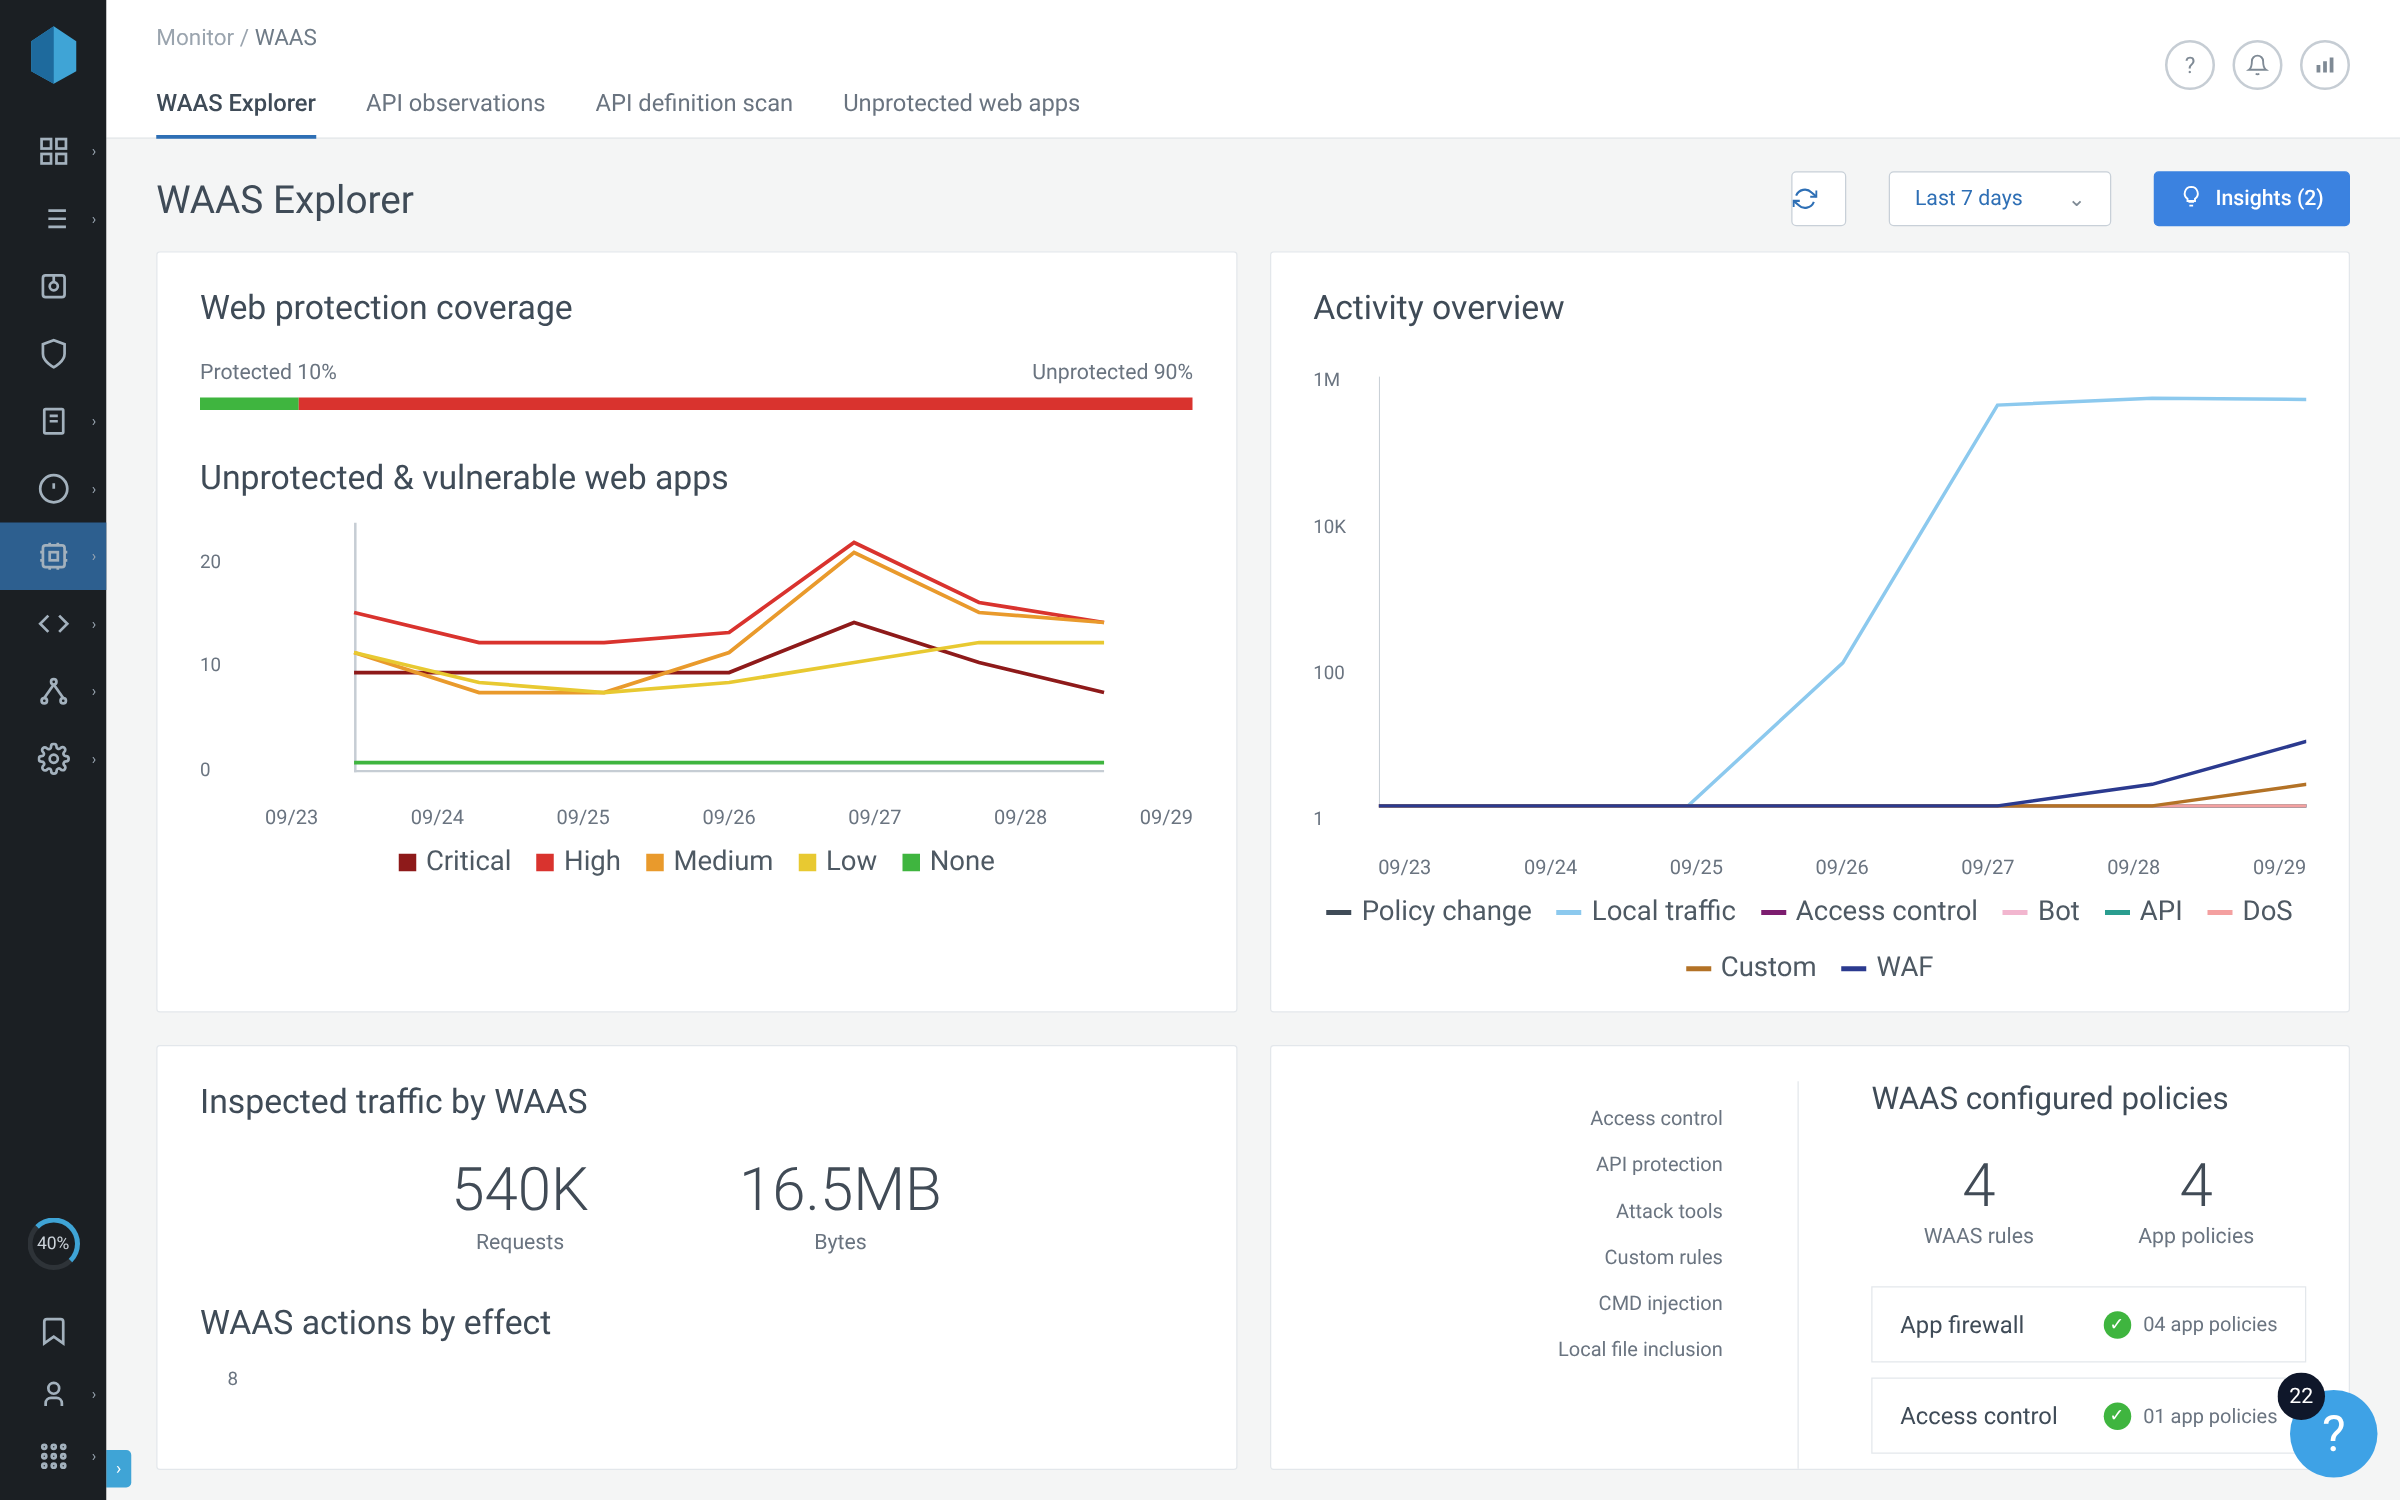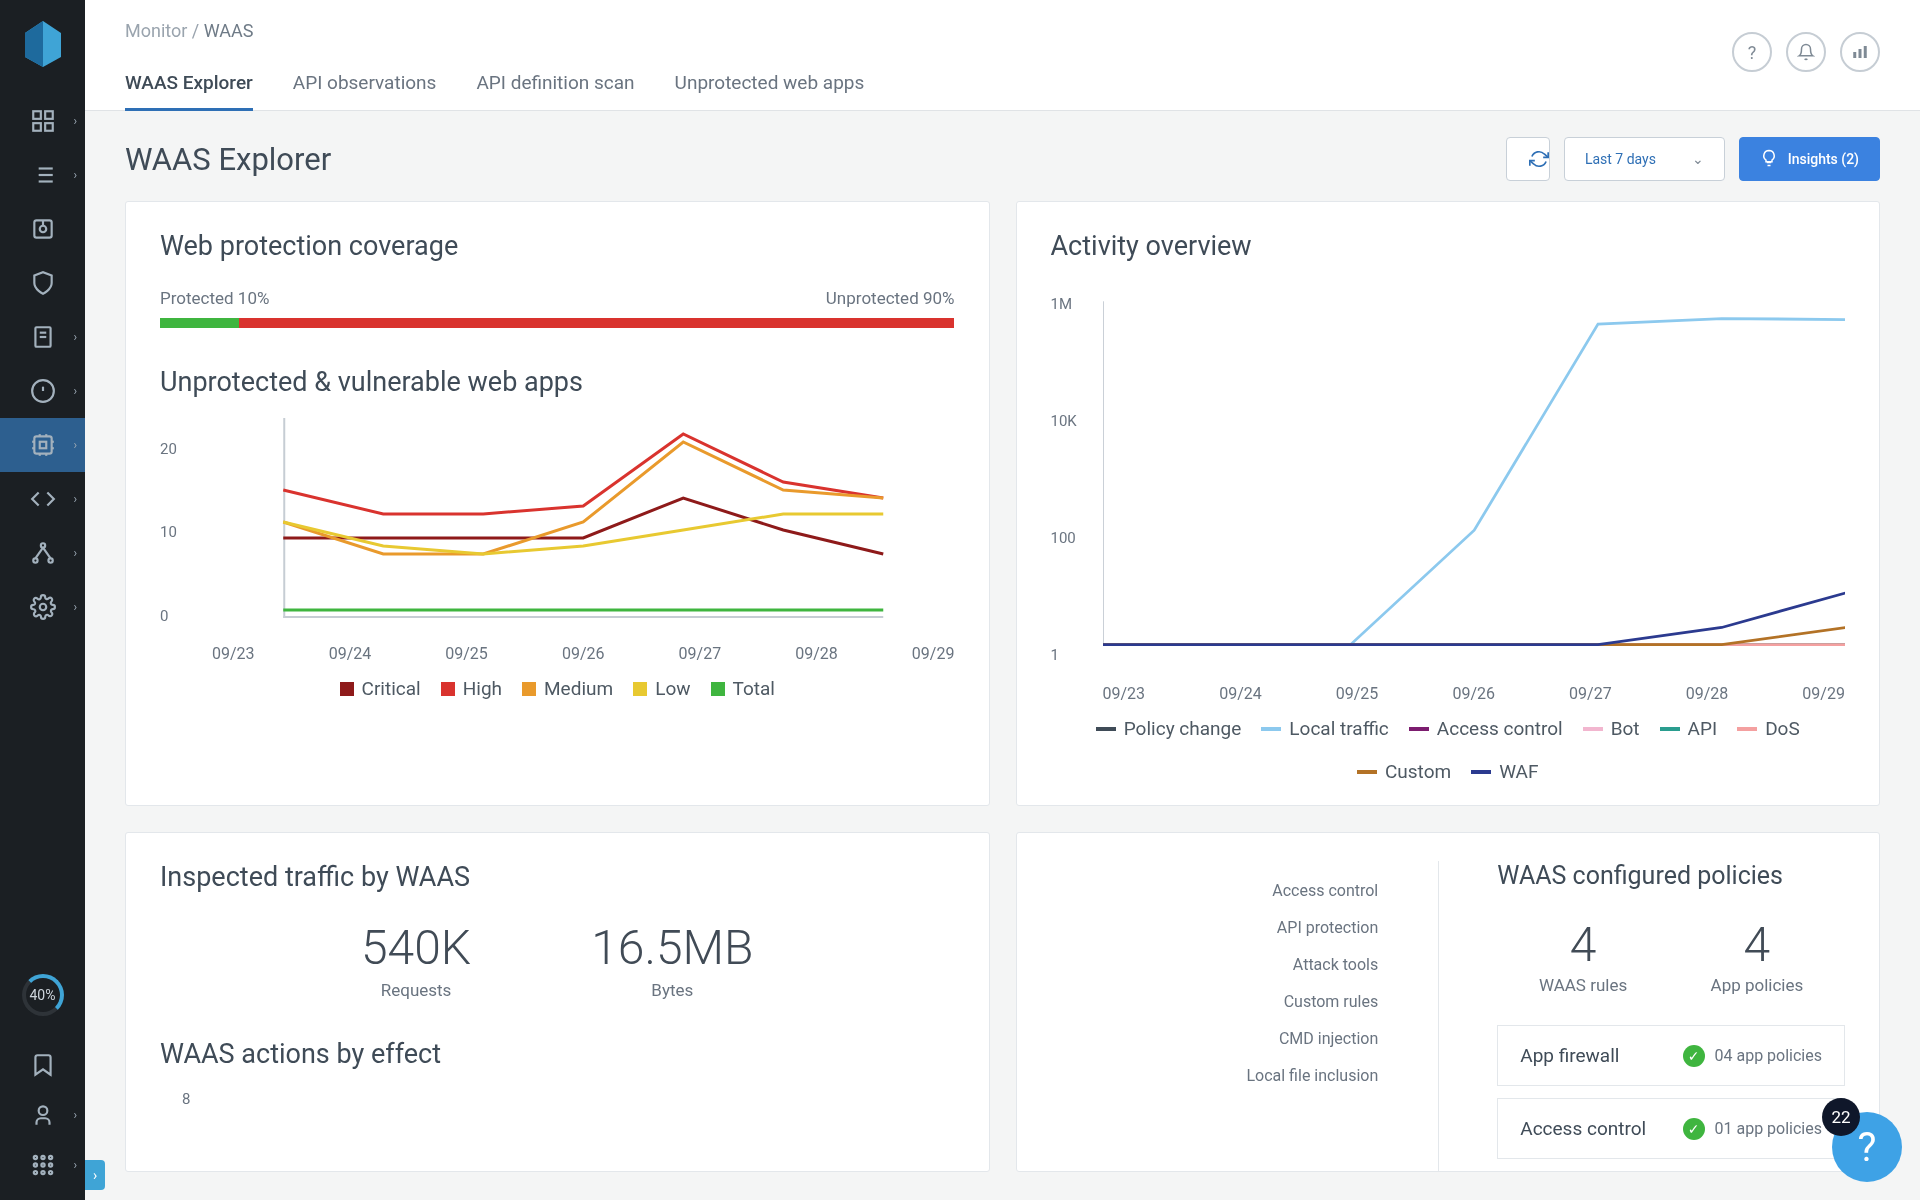--- a/index.html
+++ b/index.html
@@ -105,22 +105,22 @@
 
   
   .title-row {
     display: flex; align-items: center; justify-content: space-between;
     padding: 26px 40px 20px;
   }
   .page-title { font-size: 31px; font-weight: 400; color: #3f4b57; }
   .title-actions { display: flex; gap: 14px; align-items: center; }
   .icon-btn, .drop-btn, .prim-btn {
     height: 44px; border-radius: 4px; border: 1px solid #c8d0d8;
-    display: flex; align-items: center; justify-content: flex-end;
-    font-size: 14px; cursor: pointer; background: #fff;
+    display: flex; align-items: center; justify-content: flex-start;
+    font-size: 17px; cursor: pointer; background: #fff; margin-left: 20px;
   }
   .icon-btn { width: 44px; color: #2e6fb5; }
   .drop-btn { padding: 0 20px; color: #2e6fb5; gap: 36px; }
   .prim-btn {
     background: #3b82e0; border-color: #3b82e0; color: #fff;
     padding: 0 20px; gap: 10px; font-weight: 500;
   }
 
   
   .content {
@@ -137,21 +137,21 @@
     padding: 28px 34px 22px;
   }
   .card-title { font-size: 27px; font-weight: 400; color: #3f4b57; margin-bottom: 26px; }
   .sub-title { font-size: 27px; font-weight: 400; color: #3f4b57; margin: 38px 0 20px; }
 
   .cov-labels { display: flex; justify-content: space-between; font-size: 17px; color: #6a7480; margin-bottom: 10px; }
   .cov-bar { display: flex; height: 10px; width: 100%; }
   .cov-bar .p { background: #3fb53f; height: 100%; }
   .cov-bar .u { background: #d9332e; height: 100%; }
 
-  .legend { display: flex; flex-wrap: wrap; justify-content: center; gap: 20px; font-size: 19px; color: #4e5963; margin-top: 14px; }
+  .legend { display: flex; flex-wrap: wrap; justify-content: center; gap: 20px; font-size: 22px; color: #4e5963; margin-top: 14px; }
   .lg { display: flex; align-items: center; gap: 8px; }
   .sw { width: 14px; height: 14px; }
   .ln .sw { height: 4px; width: 20px; }
 
   .chart-area { position: relative; }
   .chart-area svg { display: block; }
   .y-lbl { position: absolute; left: 0; font-size: 15px; color: #6a7480; transform: translateY(-50%); }
   .x-lbls { display: flex; justify-content: space-between; font-size: 16px; color: #6a7480; padding: 6px 0 0 52px; }
 
   .traffic-stats { display: flex; justify-content: center; gap: 120px; text-align: center; margin: 10px 0 20px; }
@@ -432,21 +432,21 @@
           <div class="lg">
             <div class="sw" style="background:#e99a2c"></div>
             <span>Medium</span>
           </div>
           <div class="lg">
             <div class="sw" style="background:#e8c931"></div>
             <span>Low</span>
           </div>
           <div class="lg">
             <div class="sw" style="background:#3fb53f"></div>
-            <span>Total</span>
+            <span>None</span>
           </div>
         </div>
     </div>
 
     <div class="card">
       <div class="card-title">Activity overview</div>
       <div class="chart-area" style="height:390px;margin-top:0">
         <span class="y-lbl" style="top:4%">1M</span>
         <span class="y-lbl" style="top:34%">10K</span>
         <span class="y-lbl" style="top:64%">100</span>

